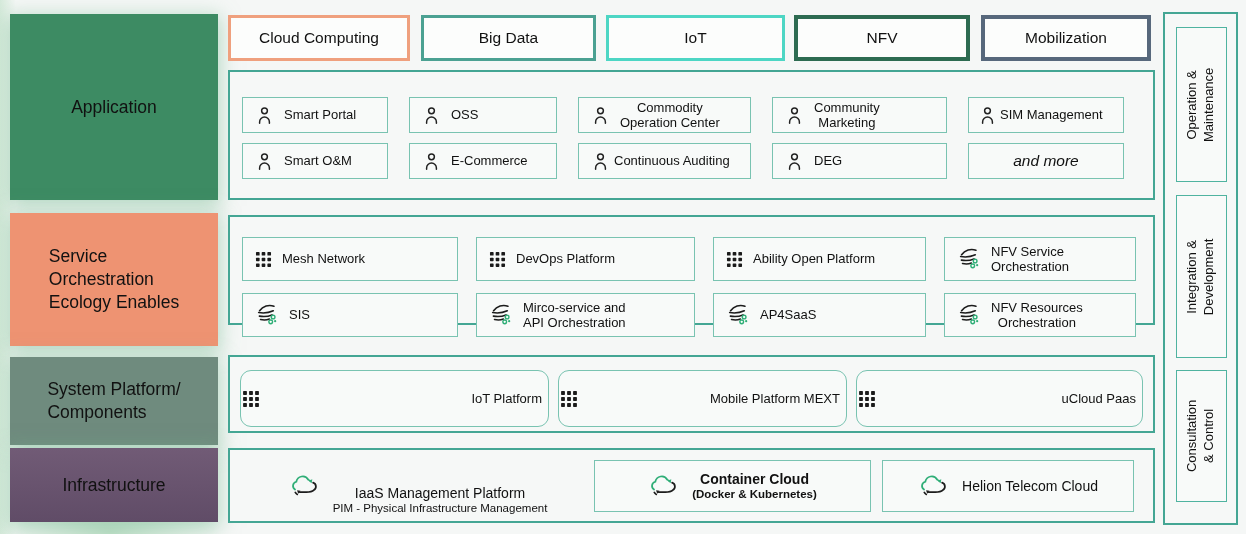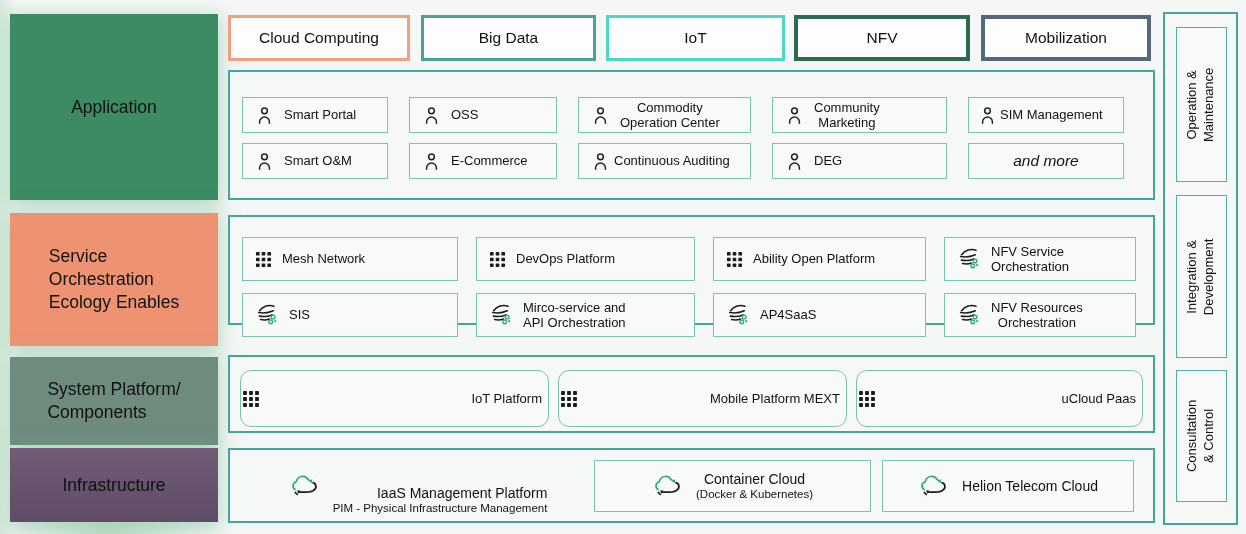--- a/index.html
+++ b/index.html
@@ -70,25 +70,25 @@
   .sys-row .item { height:57px; justify-content:space-between; padding-left:0;border-radius:11px; }
   .sys-row .item .ic { margin-right:12px; }
   
   .infra-row { display:flex; align-items:center; height:100%; padding-left:12px; }
   .iaas { width:352px; display:flex; align-items:center; justify-content:center; }
   .iaas .ic { margin-right:12px; }
   .infra-box {
     height:52px; display:flex; align-items:center; justify-content:center;
     border:1.5px solid #79c3b1; background:#f8faf9;
   }
-  .box-cc { width:277px; margin-right:11px; }
+  .box-cc { width:277px; margin-right:11px;font-weight:bold; }
   .box-helion { width:252px; }
   .t1 { font-size:14px; }
   .t2 { font-size:11.5px; margin-top:1px; }
-  .infra-text-left { text-align:right;margin-top:28px; }
+  .infra-text-left { text-align:center;margin-top:28px; }
   .infra-text-center { text-align:center; }
   .helion-title { font-size:14px; margin-left:12px; }
   .box-helion .ic { margin:0; }
   
   .right-rail {
     position:absolute; left:1163px; top:12px; width:75px; height:513px;
     border:2px solid #44a694; background:#f6f8f7;
   }
   .rail-box {
     position:absolute; left:11px; width:51px;

